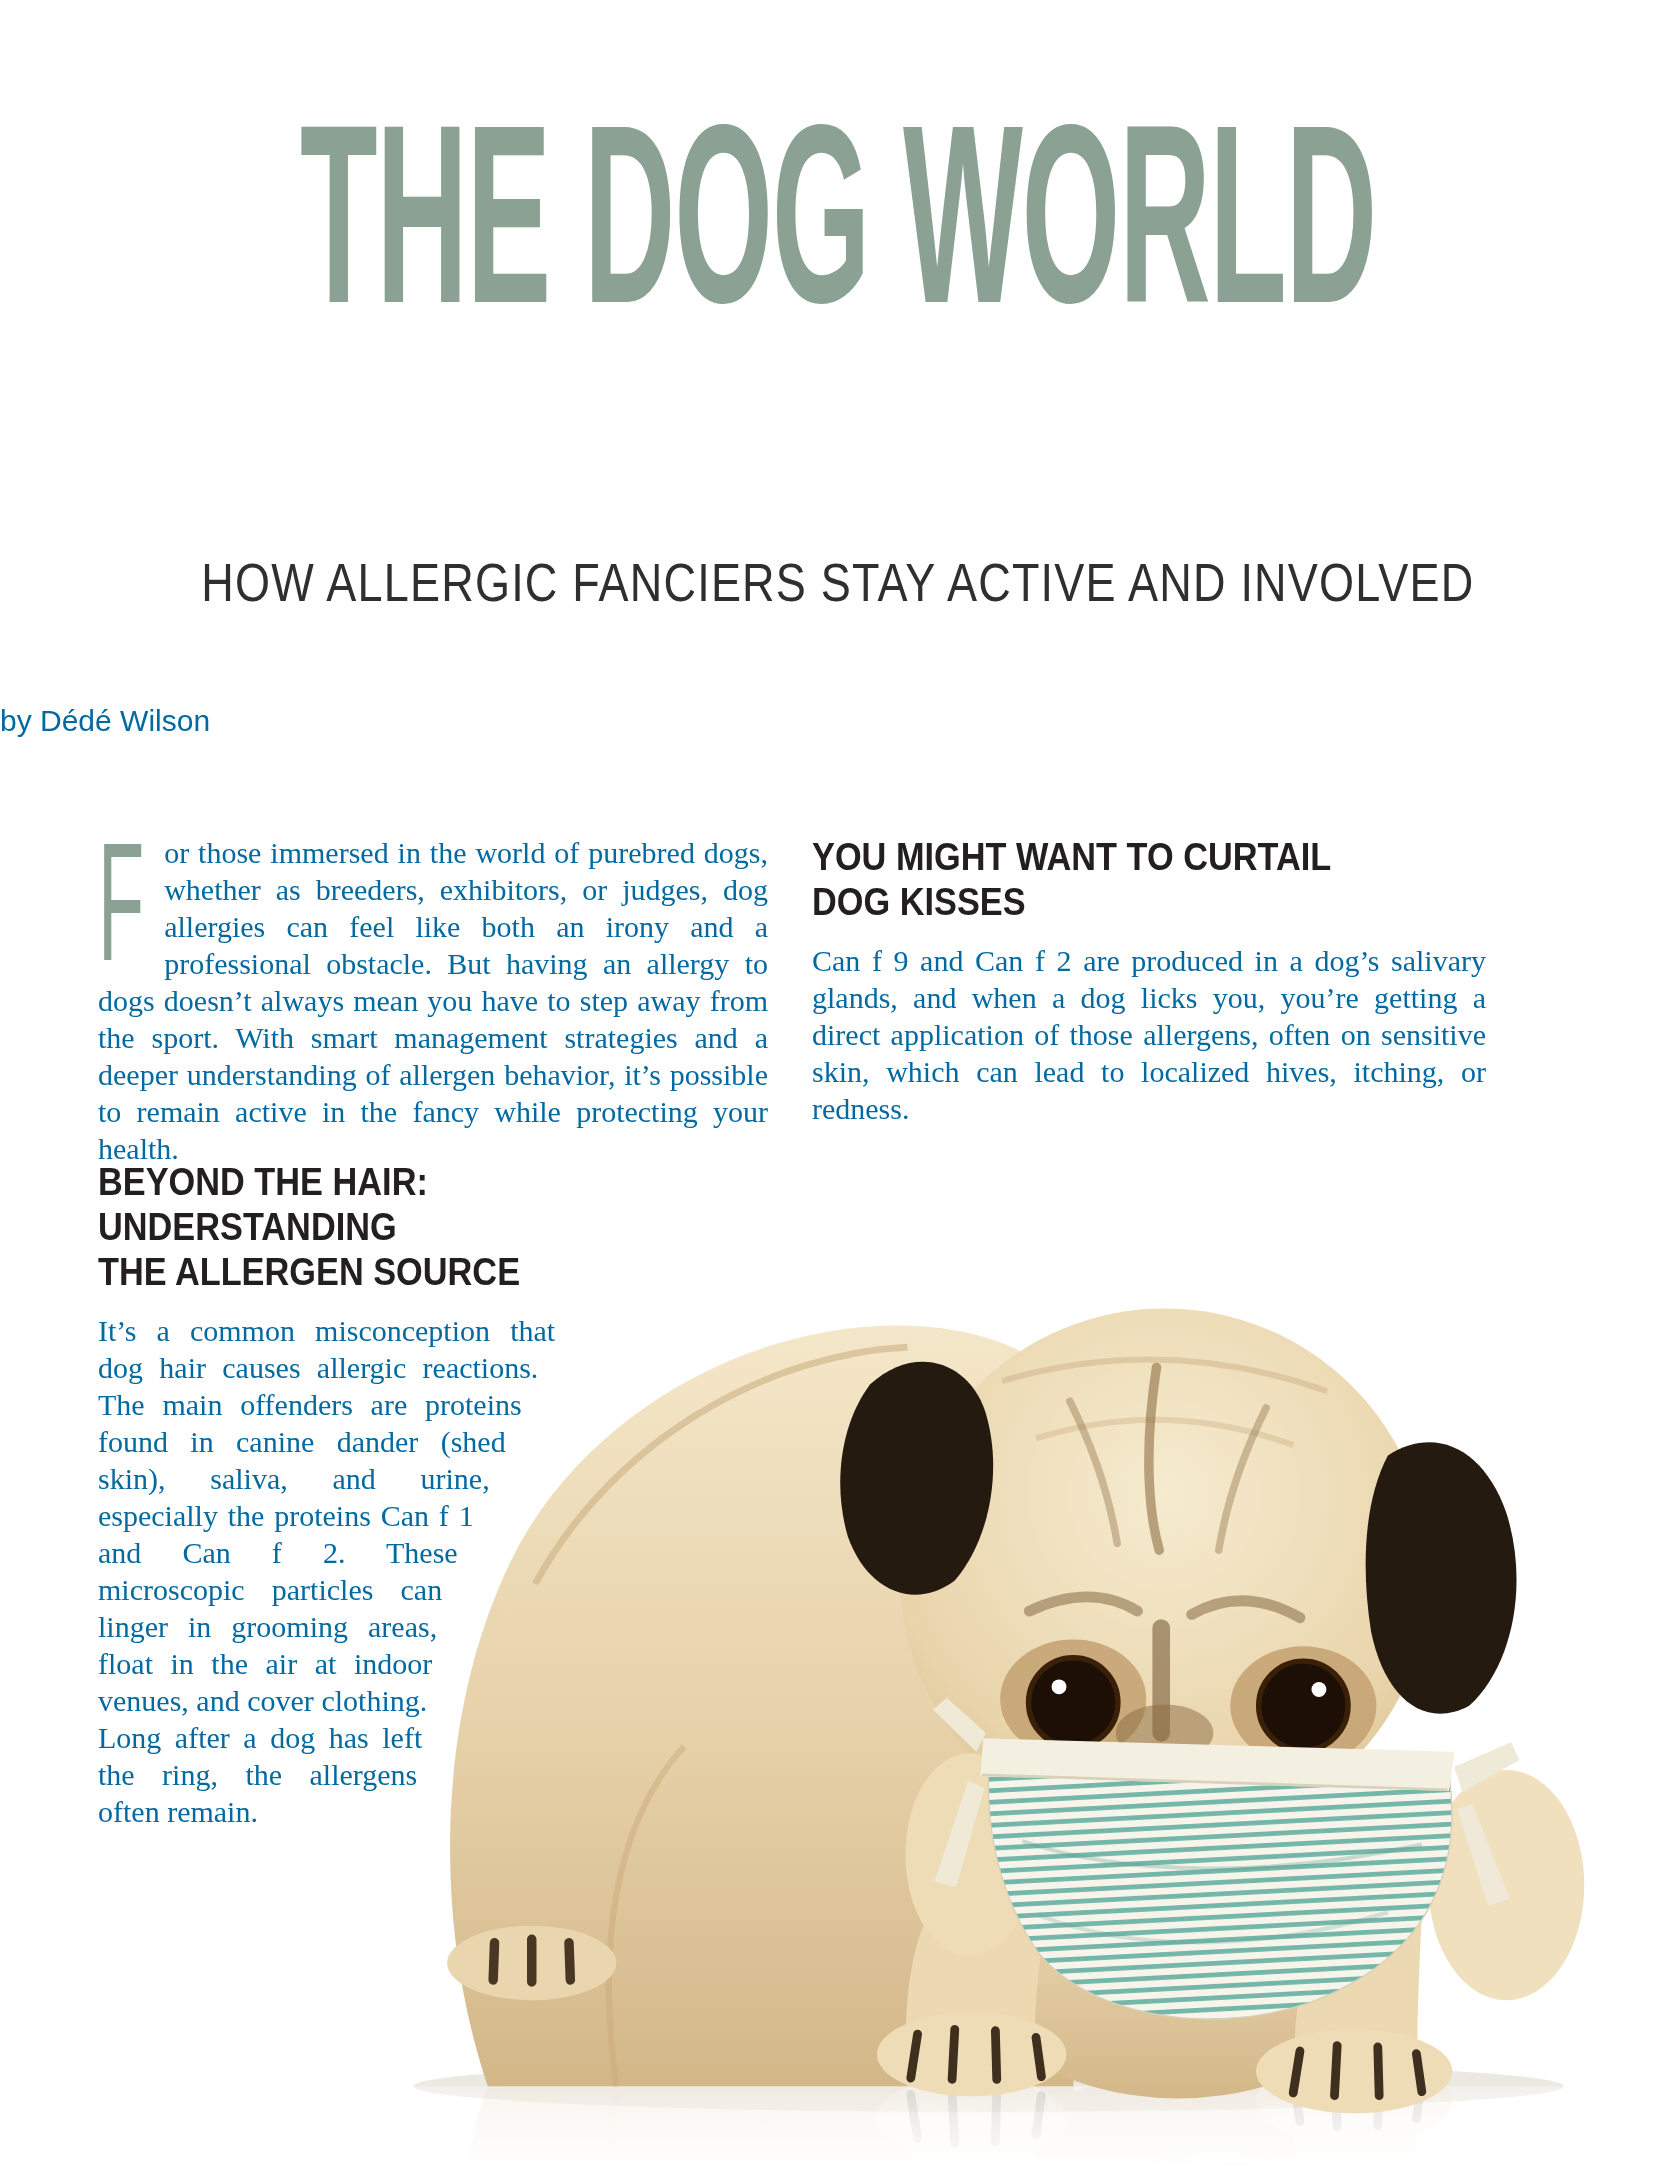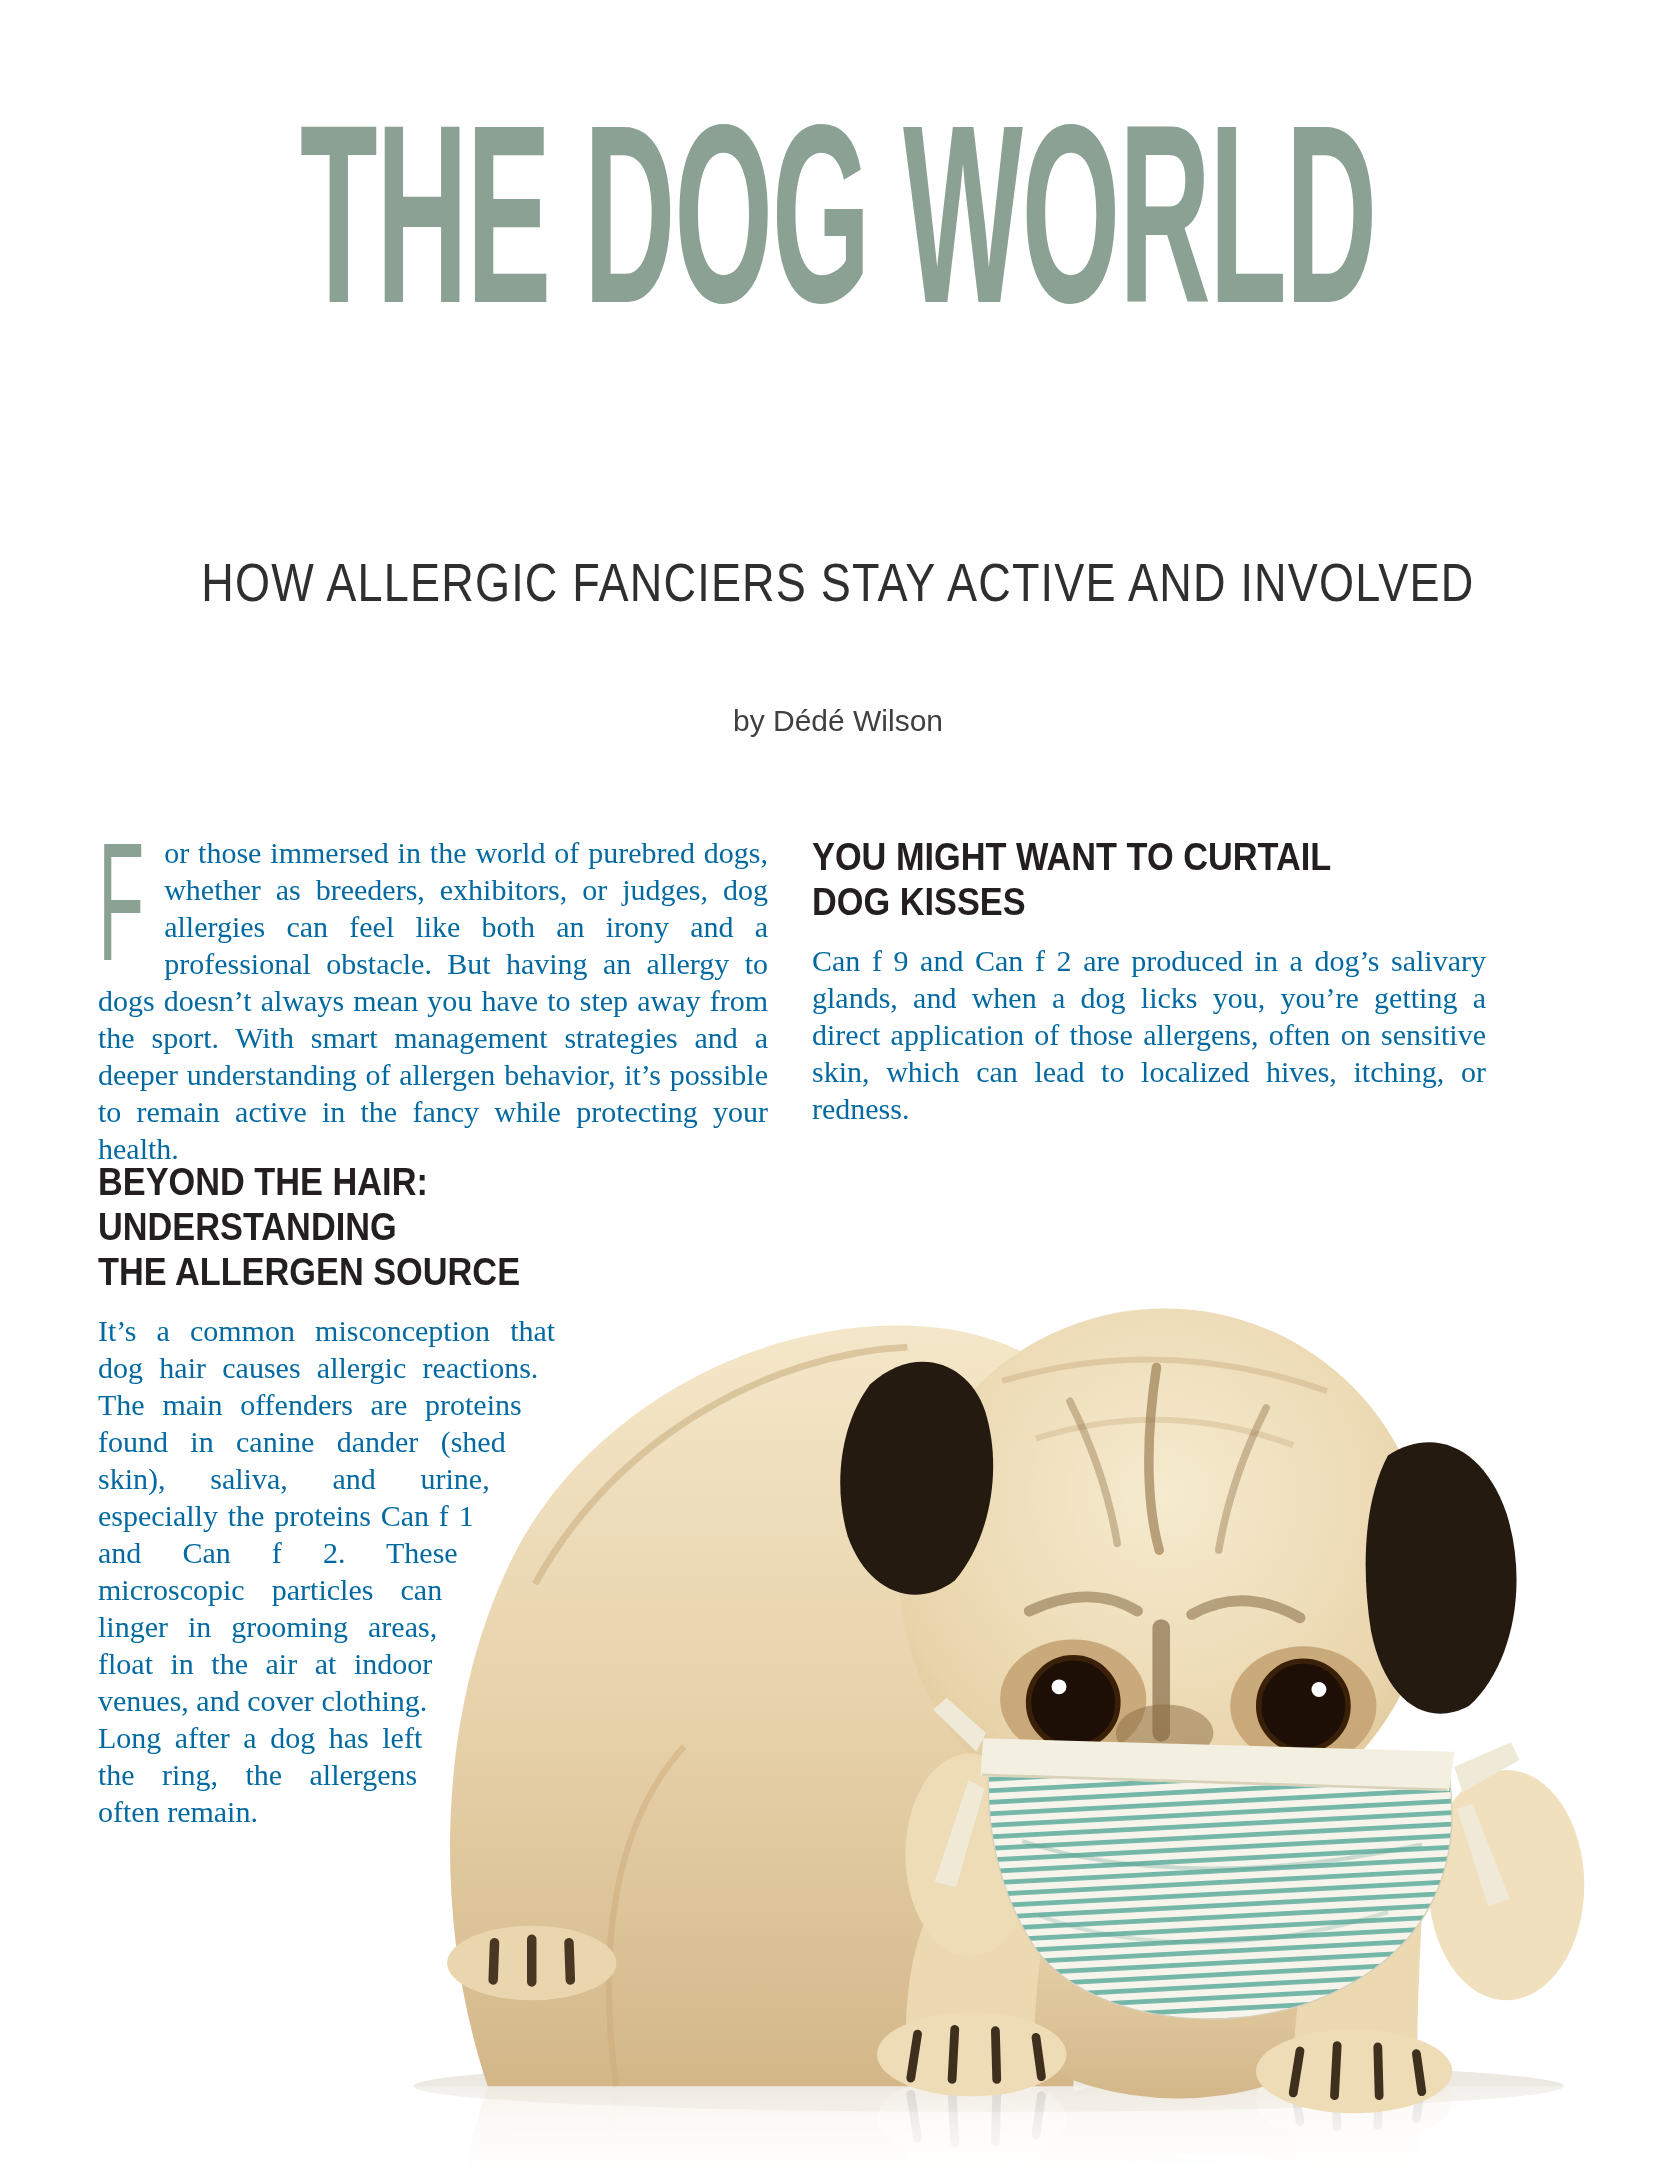--- a/index.html
+++ b/index.html
@@ -32,23 +32,22 @@
     font-family:"Liberation Sans", sans-serif;
     font-weight:normal;
     font-size:53px;line-height:1.15;
     letter-spacing:1.4px;
     color:#2F2F2F;
     transform:scaleX(0.85);
   }
   
   .byline{
     position:absolute;top:704px;left:0;width:100%;
-    text-align:center;
-    font-family:"Liberation Sans", sans-serif;
-    font-size:30px;color:#404040;
+    font-family:"Liberation Sans", sans-serif;
+    font-size:30px;color:#0369a1;
   }
   
   .body-par{
     font-family:"Liberation Serif", serif;
     font-size:30px;line-height:37px;
     text-align:justify;
     color:#0369a1;
     margin:0;
   }
   .col-left-intro{position:absolute;left:98px;top:834px;width:670px;}

